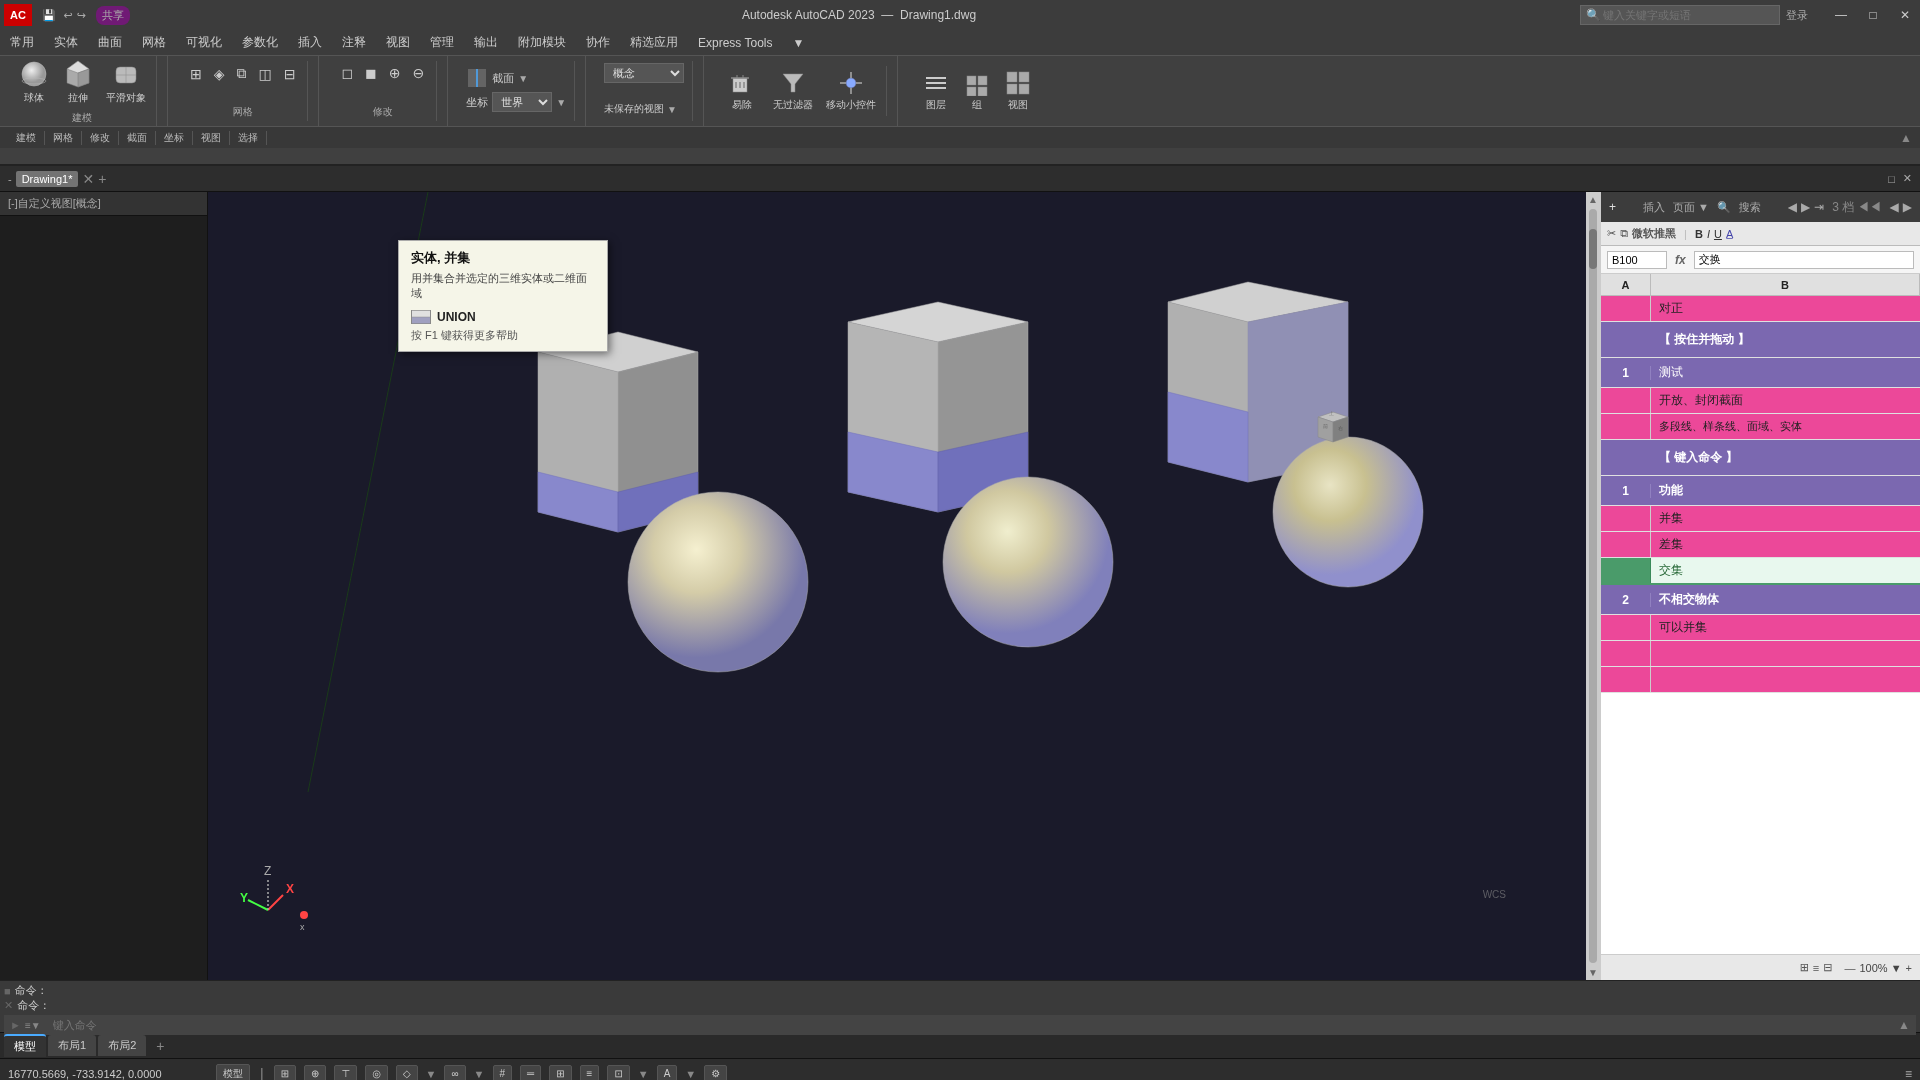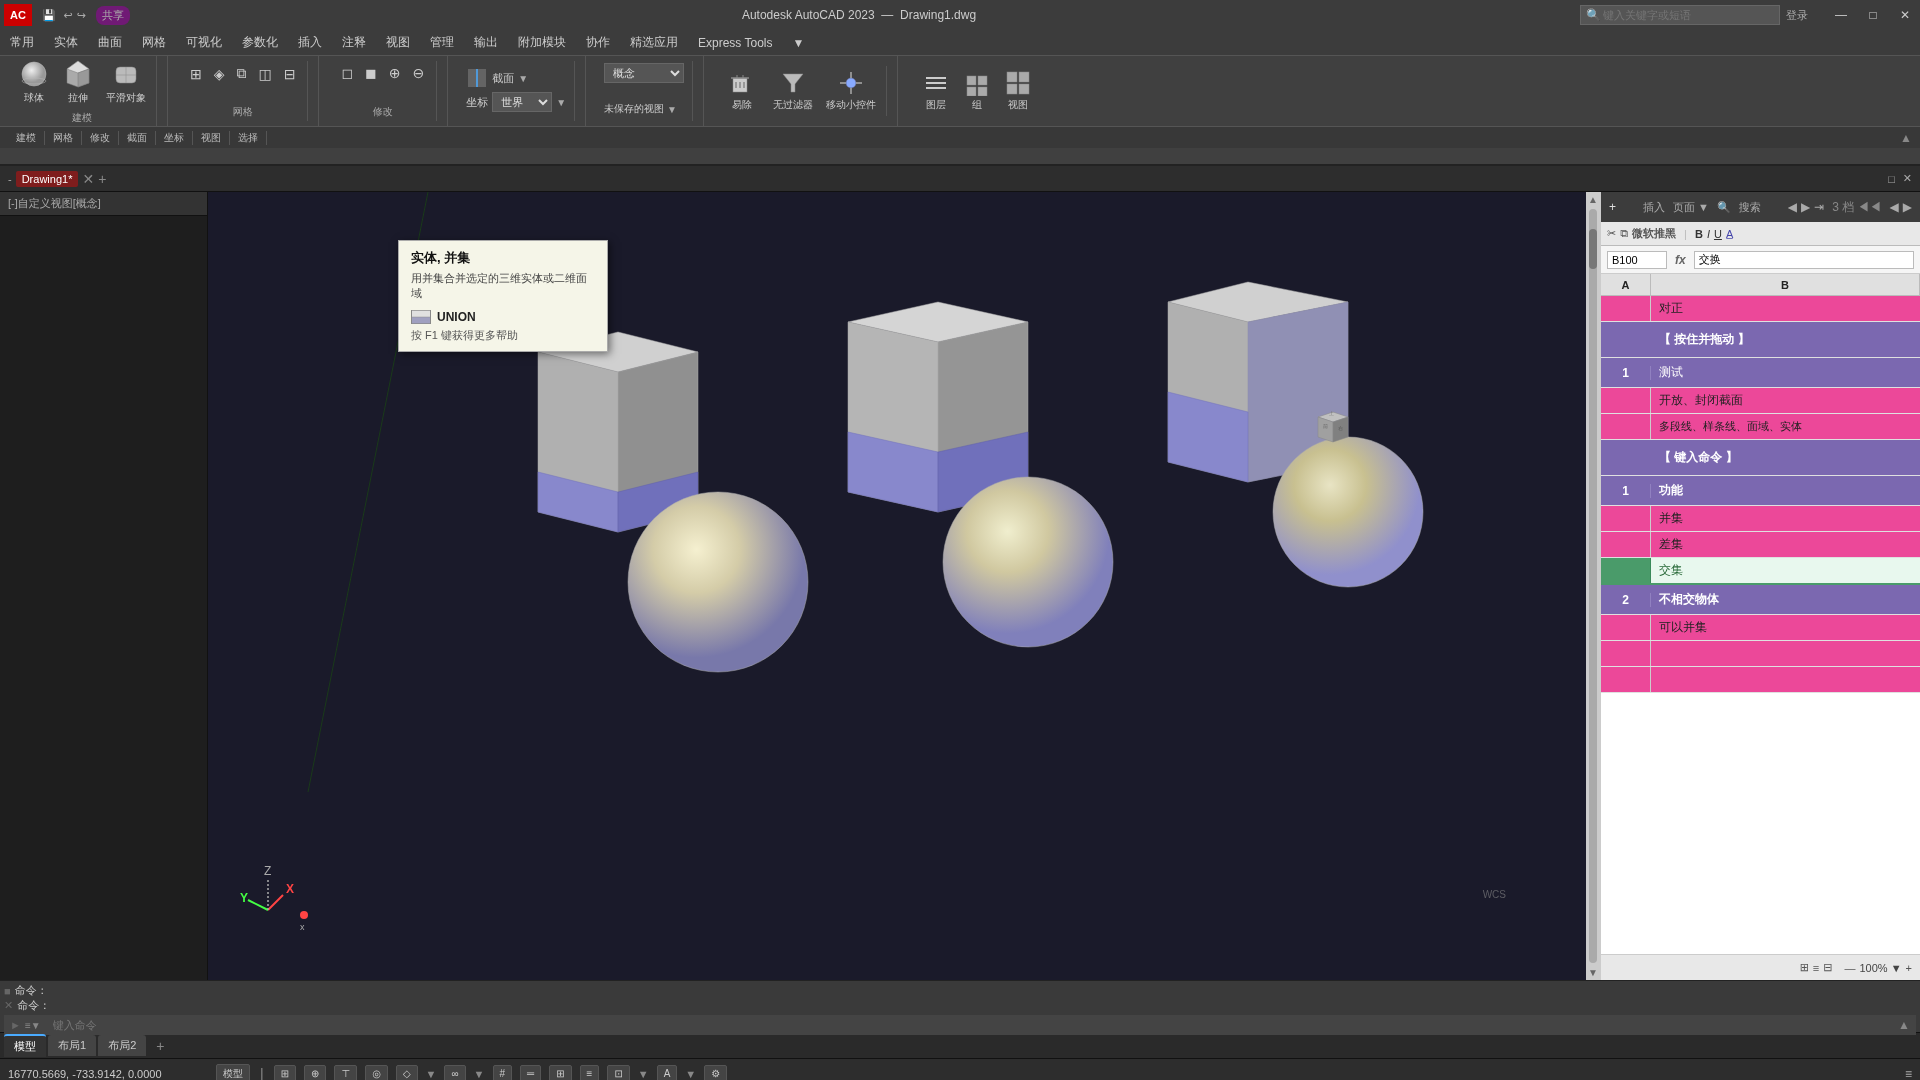--- a/index.html
+++ b/index.html
@@ -106,21 +106,21 @@
       padding: 0 8px;
       border-bottom: 1px solid #111;
     }
     .draw-header-btn {
       padding: 2px 6px;
       font-size: 11px;
       color: #bbb;
       cursor: pointer;
       border-radius: 2px;
     }
-    .draw-header-btn.active { background: #7f1d1d; color: #fff; }
+    .draw-header-btn.active { background: #737373; color: #fff; }
 
     
     #main-layout {
       display: flex;
       height: calc(1080px - 30px - 26px - 110px - 52px - 30px);
     }
 
     
     #left-sidebar {
       width: 208px;

